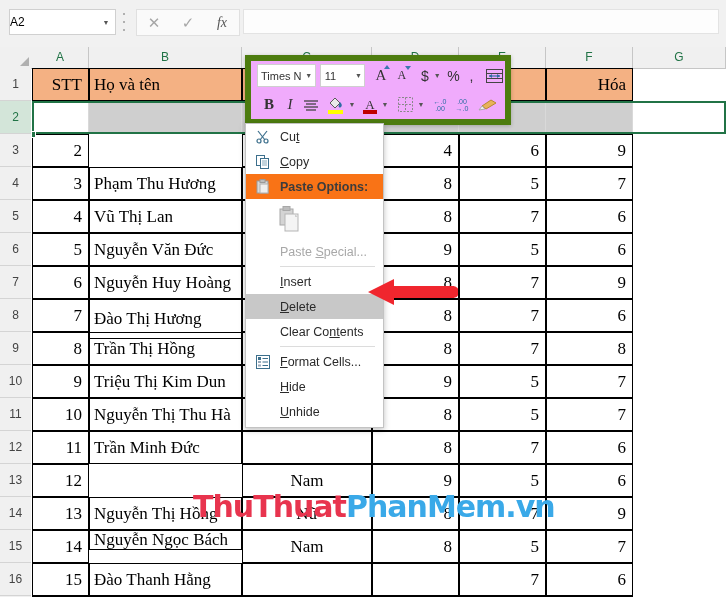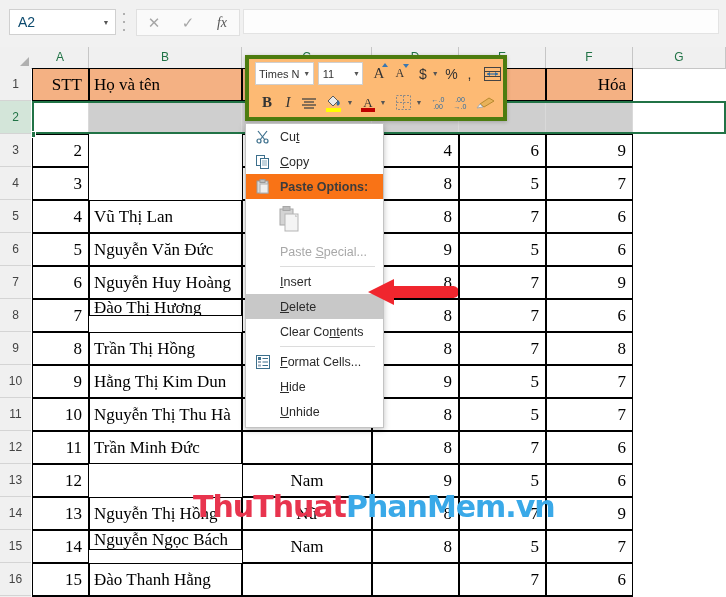--- a/index.html
+++ b/index.html
@@ -15,21 +15,21 @@
   .fbar{
     position:absolute;left:0;top:0;width:726px;height:47px;
     background:#f1f1f1;border-bottom:1px solid #d4d4d4;
   }
   .namebox{
     position:absolute;left:9px;top:9px;width:105px;height:24px;
     background:#ffffff;border:1px solid #d0d0d0;
     display:flex;align-items:center;
   }
   .namebox .nbtxt{
-    font-size:14px;color:#0c4a6e;padding-left:8px;flex:1;
+    font-size:12px;color:#000000;flex:1;
     font-family:"Liberation Sans", sans-serif;
   }
   .namebox .nbarrow{
     width:18px;height:22px;display:flex;align-items:center;justify-content:center;
     font-size:7px;color:#555;
   }
   .vdots{
     position:absolute;left:120px;top:13px;width:8px;height:18px;
     display:flex;flex-direction:column;align-items:center;justify-content:space-between;
   }
@@ -105,21 +105,21 @@
     pointer-events:none;
   }
   .selnub{
     position:absolute;width:5px;height:5px;background:#217346;
     border:1px solid #fff;box-sizing:content-box;
   }
 
   
   .mini{
     position:absolute;left:245px;top:55px;width:254px;height:58px;
-    background:#fdba74;border:4px solid #4d7c0f;
+    background:#f0abfc;border:6px solid #4d7c0f;
     box-shadow:0 1px 4px rgba(0,0,0,.22);
     z-index:40;
   }
   .mrow{position:absolute;left:0;width:254px;height:29px;display:flex;align-items:center;}
   .mrow.r1{top:0;}
   .mrow.r2{top:29px;}
   .mi{height:24px;display:flex;align-items:center;justify-content:center;font-size:13px;color:#333;}
   .fontbox{
     width:60px;height:21px;margin-left:6px;border:1px solid #cfcfcf;background:#fff;
     display:flex;align-items:center;font-size:11px;color:#333;
@@ -254,20 +254,21 @@
         <div class="cell ctr selrow" style="left: 210px; top: 33px; width: 130px; height: 33px;"></div>
         <div class="cell rgt selrow" style="left: 340px; top: 33px; width: 87px; height: 33px;"></div>
         <div class="cell rgt selrow" style="left: 427px; top: 33px; width: 87px; height: 33px;"></div>
         <div class="cell rgt selrow" style="left: 514px; top: 33px; width: 87px; height: 33px;"></div>
         <div class="cell rgt tb" style="left: 0px; top: 66px; width: 57px; height: 33px;">2</div>
         <div class="cell ctr tb" style="left: 210px; top: 66px; width: 130px; height: 33px;"></div>
         <div class="cell rgt tb" style="left: 340px; top: 66px; width: 87px; height: 33px;">4</div>
         <div class="cell rgt tb" style="left: 427px; top: 66px; width: 87px; height: 33px;">6</div>
         <div class="cell rgt tb" style="left: 514px; top: 66px; width: 87px; height: 33px;">9</div>
         <div class="cell rgt tb" style="left: 0px; top: 99px; width: 57px; height: 33px;">3</div>
+        <div class="cell lft tb" style="left: 57px; top: 99px; width: 153px; height: 33px;">Phạm Thu Hương</div>
         <div class="cell ctr tb" style="left: 210px; top: 99px; width: 130px; height: 33px;"></div>
         <div class="cell rgt tb" style="left: 340px; top: 99px; width: 87px; height: 33px;">8</div>
         <div class="cell rgt tb" style="left: 427px; top: 99px; width: 87px; height: 33px;">5</div>
         <div class="cell rgt tb" style="left: 514px; top: 99px; width: 87px; height: 33px;">7</div>
         <div class="cell rgt tb" style="left: 0px; top: 132px; width: 57px; height: 33px;">4</div>
         <div class="cell lft tb" style="left: 57px; top: 132px; width: 153px; height: 33px;">Vũ Thị Lan</div>
         <div class="cell ctr tb" style="left: 210px; top: 132px; width: 130px; height: 33px;"></div>
         <div class="cell rgt tb" style="left: 340px; top: 132px; width: 87px; height: 33px;">8</div>
         <div class="cell rgt tb" style="left: 427px; top: 132px; width: 87px; height: 33px;">7</div>
         <div class="cell rgt tb" style="left: 514px; top: 132px; width: 87px; height: 33px;">6</div>
@@ -277,33 +278,33 @@
         <div class="cell rgt tb" style="left: 340px; top: 165px; width: 87px; height: 33px;">9</div>
         <div class="cell rgt tb" style="left: 427px; top: 165px; width: 87px; height: 33px;">5</div>
         <div class="cell rgt tb" style="left: 514px; top: 165px; width: 87px; height: 33px;">6</div>
         <div class="cell rgt tb" style="left: 0px; top: 198px; width: 57px; height: 33px;">6</div>
         <div class="cell lft tb" style="left: 57px; top: 198px; width: 153px; height: 33px;">Nguyễn Huy Hoàng</div>
         <div class="cell ctr tb" style="left: 210px; top: 198px; width: 130px; height: 33px;"></div>
         <div class="cell rgt tb" style="left: 340px; top: 198px; width: 87px; height: 33px;">8</div>
         <div class="cell rgt tb" style="left: 427px; top: 198px; width: 87px; height: 33px;">7</div>
         <div class="cell rgt tb" style="left: 514px; top: 198px; width: 87px; height: 33px;">9</div>
         <div class="cell rgt tb" style="left: 0px; top: 231px; width: 57px; height: 33px;">7</div>
-        <div class="cell lft tb" style="left: 57px; top: 231px; width: 153px; height: 17px; text-align: center;">Đào Thị Hương</div>
+        <div class="cell lft tb" style="left: 57px; top: 231px; width: 153px; height: 40px; text-align: center;">Đào Thị Hương</div>
         <div class="cell ctr tb" style="left: 210px; top: 231px; width: 130px; height: 33px;"></div>
         <div class="cell rgt tb" style="left: 340px; top: 231px; width: 87px; height: 33px;">8</div>
         <div class="cell rgt tb" style="left: 427px; top: 231px; width: 87px; height: 33px;">7</div>
         <div class="cell rgt tb" style="left: 514px; top: 231px; width: 87px; height: 33px;">6</div>
         <div class="cell rgt tb" style="left: 0px; top: 264px; width: 57px; height: 33px;">8</div>
         <div class="cell lft tb" style="left: 57px; top: 264px; width: 153px; height: 33px;">Trần Thị Hồng</div>
         <div class="cell ctr tb" style="left: 210px; top: 264px; width: 130px; height: 33px;"></div>
         <div class="cell rgt tb" style="left: 340px; top: 264px; width: 87px; height: 33px;">8</div>
         <div class="cell rgt tb" style="left: 427px; top: 264px; width: 87px; height: 33px;">7</div>
         <div class="cell rgt tb" style="left: 514px; top: 264px; width: 87px; height: 33px;">8</div>
         <div class="cell rgt tb" style="left: 0px; top: 297px; width: 57px; height: 33px;">9</div>
-        <div class="cell lft tb" style="left: 57px; top: 297px; width: 153px; height: 33px;">Hằng Thị Kim Dun</div>
+        <div class="cell lft tb" style="left: 57px; top: 297px; width: 153px; height: 33px;">Triệu Thị Kim Dun</div>
         <div class="cell ctr tb" style="left: 210px; top: 297px; width: 130px; height: 33px;"></div>
         <div class="cell rgt tb" style="left: 340px; top: 297px; width: 87px; height: 33px;">9</div>
         <div class="cell rgt tb" style="left: 427px; top: 297px; width: 87px; height: 33px;">5</div>
         <div class="cell rgt tb" style="left: 514px; top: 297px; width: 87px; height: 33px;">7</div>
         <div class="cell rgt tb" style="left: 0px; top: 330px; width: 57px; height: 33px;">10</div>
         <div class="cell lft tb" style="left: 57px; top: 330px; width: 153px; height: 33px;">Nguyễn Thị Thu Hà</div>
         <div class="cell ctr tb" style="left: 210px; top: 330px; width: 130px; height: 33px;"></div>
         <div class="cell rgt tb" style="left: 340px; top: 330px; width: 87px; height: 33px;">8</div>
         <div class="cell rgt tb" style="left: 427px; top: 330px; width: 87px; height: 33px;">5</div>
         <div class="cell rgt tb" style="left: 514px; top: 330px; width: 87px; height: 33px;">7</div>

